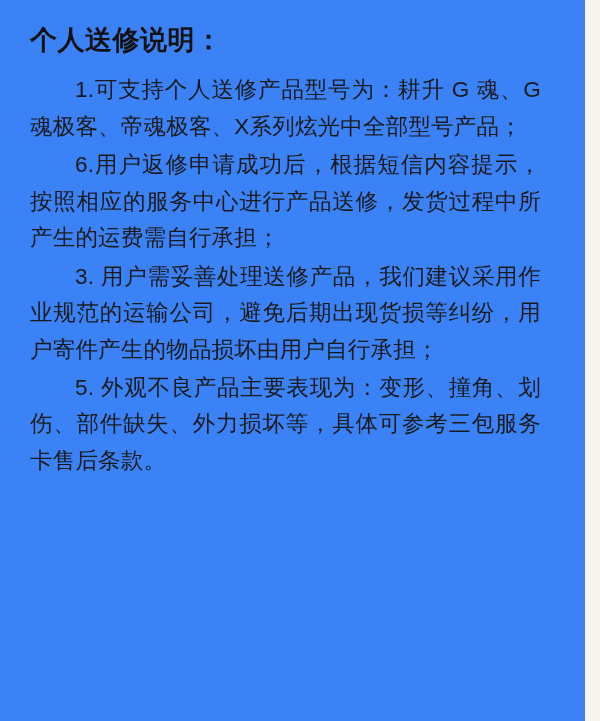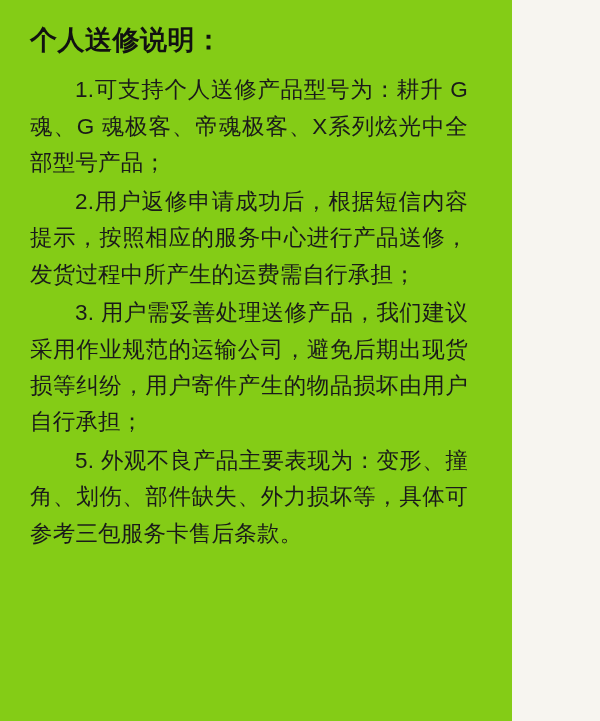--- a/index.html
+++ b/index.html
@@ -9,24 +9,24 @@
   body {
     width: 600px;
     height: 721px;
     background: #f7f5f0;
     font-family: "Liberation Sans", "DejaVu Sans", sans-serif;
     color: #1c1c1c;
     overflow: hidden;
   }
   .page {
     box-sizing: border-box;
-    width: 512px;
+    width: 585px;
     height: 721px;
     padding: 22px 28px 2px 30px;
-    background: #84cc16;
+    background: #3b82f6;
   }
   .doc-title {
     font-size: 27px;
     font-weight: 700;
     letter-spacing: 0.5px;
     line-height: 1.35;
     margin: 0 0 14px 0;
     color: #111111;
   }
   .doc-body {
@@ -43,17 +43,17 @@
     text-justify: inter-ideograph;
   }
 </style>
 </head>
 <body>
 
 <div class="page">
   <h1 class="doc-title">个人送修说明：</h1>
   <div class="doc-body">
     <p class="doc-paragraph">1.可支持个人送修产品型号为：耕升 G 魂、G 魂极客、帝魂极客、X系列炫光中全部型号产品；</p>
-    <p class="doc-paragraph">2.用户返修申请成功后，根据短信内容提示，按照相应的服务中心进行产品送修，发货过程中所产生的运费需自行承担；</p>
+    <p class="doc-paragraph">6.用户返修申请成功后，根据短信内容提示，按照相应的服务中心进行产品送修，发货过程中所产生的运费需自行承担；</p>
     <p class="doc-paragraph">3. 用户需妥善处理送修产品，我们建议采用作业规范的运输公司，避免后期出现货损等纠纷，用户寄件产生的物品损坏由用户自行承担；</p>
     <p class="doc-paragraph">5. 外观不良产品主要表现为：变形、撞角、划伤、部件缺失、外力损坏等，具体可参考三包服务卡售后条款。</p>
   </div>
 </div>
 
 </body></html>

